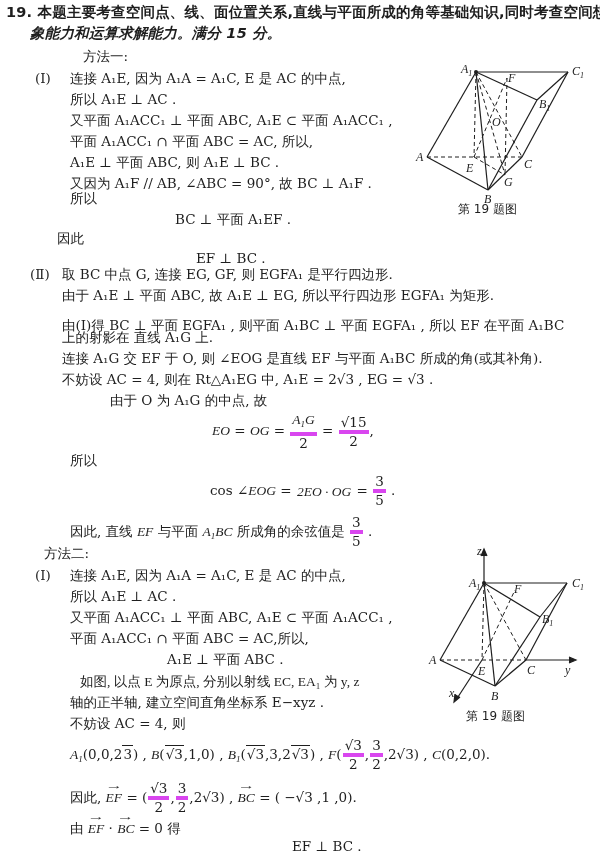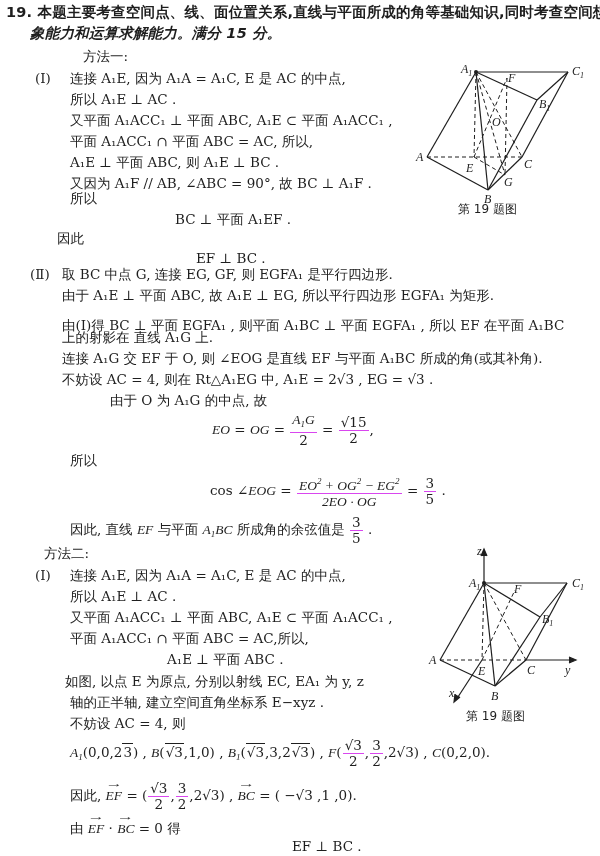--- a/index.html
+++ b/index.html
@@ -8,21 +8,21 @@
     font-family: "DejaVu Serif", "Liberation Serif", serif;
     color: #1e1e1e;
   }
   .abs { position: absolute; white-space: nowrap; }
   .hdr { font-size: 14.5px; font-weight: bold; font-family: "DejaVu Sans", "Liberation Sans", sans-serif; letter-spacing: 0.2px; }
   .t { font-size: 13.5px; }
   .m { font-family: "Liberation Serif", "DejaVu Serif", serif; font-style: italic; }
   sub { font-size: 9px; vertical-align: -3px; }
   sup { font-size: 9px; vertical-align: 6px; }
   .frac { display: inline-block; vertical-align: middle; text-align: center; margin: 0 1px; }
-  .frac .n { display: block; border-bottom: 1px solid #d946ef; padding: 0 2px; line-height: 15px; }
+  .frac .n { display: block; border-bottom: 4px solid #d946ef; padding: 0 2px; line-height: 15px; }
   .frac .d { display: block; line-height: 15px; }
   .vec { display: inline-block; position: relative; }
   .vec::before { content: "\2192"; position: absolute; top: -11px; left: 0; right: 0; text-align: center; font-size: 11px; font-style: normal; transform: scaleX(1.6); }
   .sqrt { border-top: 1px solid #1e1e1e; padding: 0 1px; font-style: normal; }
   svg text { font-family: "Liberation Serif", "DejaVu Serif", serif; font-style: italic; font-size: 12px; fill: #1e1e1e; }
   svg .cap { font-style: normal; font-family: "DejaVu Sans", "Liberation Sans", sans-serif; font-size: 12px; }
 </style>
 </head>
 <body>
 
@@ -57,37 +57,37 @@
 
 <div class="abs t" style="left:212px; top:412px;">
   <span class="m">EO</span> = <span class="m">OG</span> =
   <span class="frac"><span class="n m">A<sub>1</sub>G</span><span class="d">2</span></span> =
   <span class="frac"><span class="n">√15</span><span class="d">2</span></span>,
 </div>
 <div class="abs t" style="left:70px; top:452px;">所以</div>
 
 <div class="abs t" style="left:210px; top:474px;">
   cos ∠<span class="m">EOG</span> =
-  <span class="frac"><span class="n m">EO<sup>2</sup> + OG<sup>2</sup> − EG<sup>2</sup></span><span class="d m">2EO · OG</span></span> =
+  <span class="frac"><span class="d m">2EO · OG</span></span> =
   <span class="frac"><span class="n">3</span><span class="d">5</span></span> .
 </div>
 
 <div class="abs t" style="left:70px; top:515px;">
   因此, 直线 <span class="m">EF</span> 与平面 <span class="m">A<sub>1</sub>BC</span> 所成角的余弦值是
   <span class="frac"><span class="n">3</span><span class="d">5</span></span> .
 </div>
 
 <div class="abs t" style="left:44px; top:545px;">方法二:</div>
 <div class="abs t" style="left:35px; top:567px;">(Ⅰ)</div>
 <div class="abs t" style="left:70px; top:567px;">连接 A₁E, 因为 A₁A = A₁C, E 是 AC 的中点,</div>
 <div class="abs t" style="left:70px; top:588px;">所以 A₁E ⊥ AC .</div>
 <div class="abs t" style="left:70px; top:609px;">又平面 A₁ACC₁ ⊥ 平面 ABC, A₁E ⊂ 平面 A₁ACC₁ ,</div>
 <div class="abs t" style="left:70px; top:630px;">平面 A₁ACC₁ ∩ 平面 ABC = AC,所以,</div>
 <div class="abs t" style="left:167px; top:651px;">A₁E ⊥ 平面 ABC .</div>
-<div class="abs t" style="left:65px; top:673px;">如图, 以点 E 为原点, 分别以射线 EC, EA₁ 为 y, z</div>
+<div class="abs t" style="left:80px; top:673px;font-family:Liberation Serif, serif;">如图, 以点 E 为原点, 分别以射线 EC, EA₁ 为 y, z</div>
 <div class="abs t" style="left:70px; top:694px;">轴的正半轴, 建立空间直角坐标系 E−xyz .</div>
 <div class="abs t" style="left:70px; top:715px;">不妨设 AC = 4, 则</div>
 
 <div class="abs t" style="left:70px; top:738px;">
   <span class="m">A<sub>1</sub></span>(0,0,2<span class="sqrt">3</span>) ,
   <span class="m">B</span>(<span class="sqrt">√3</span>,1,0) ,
   <span class="m">B<sub>1</sub></span>(<span class="sqrt">√3</span>,3,2<span class="sqrt">√3</span>) ,
   <span class="m">F</span>(<span class="frac"><span class="n">√3</span><span class="d">2</span></span>,<span class="frac"><span class="n">3</span><span class="d">2</span></span>,2√3) ,
   <span class="m">C</span>(0,2,0).
 </div>

